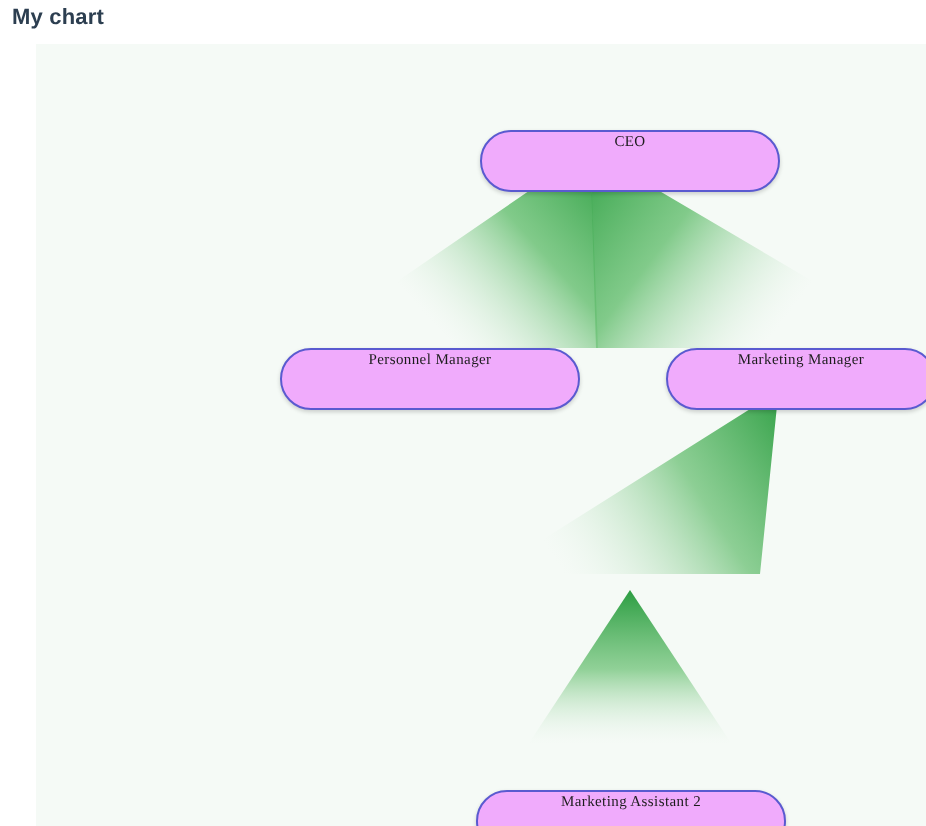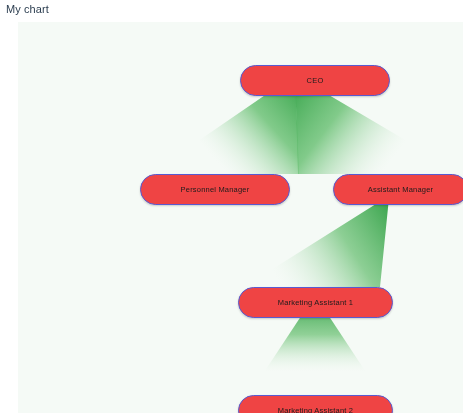--- a/index.html
+++ b/index.html
@@ -16,21 +16,21 @@
   #root {
     position: relative;
     width: 463px;
     height: 413px;
   }
   #chart-title {
     position: absolute;
     left: 6px;
     top: 3px;
     font-size: 11px;
-    font-weight: normal;
+    font-weight: bold;
     color: #2c3e50;
     letter-spacing: 0.1px;
     white-space: nowrap;
   }
   #chart-panel {
     position: absolute;
     left: 18px;
     top: 22px;
     width: 445px;
     height: 391px;
@@ -40,29 +40,28 @@
   #edge-layer {
     position: absolute;
     left: 0;
     top: 0;
     width: 445px;
     height: 391px;
   }
   .node {
     position: absolute;
     box-sizing: border-box;
-    background: #ef4444;
+    background: #f0abfc;
     border: 1.6px solid #5a5ad0;
     border-radius: 16px;
     display: flex;
-    align-items: center;
     justify-content: center;
     color: #1c1c1c;
     font-size: 7.5px;
-    font-family: Liberation Sans, sans-serif;
+    font-family: Liberation Serif, serif;
     letter-spacing: 0.2px;
     white-space: nowrap;
     box-shadow: 0 1px 2px rgba(0,0,0,0.18);
   }
 </style>
 </head>
 <body>
 
 <div id="root">
 
@@ -105,25 +104,22 @@
 
     <div class="node" style="left:222px; top:43px; width:150px; height:31px;">
       <span>CEO</span>
     </div>
 
     <div class="node" style="left:122px; top:152px; width:150px; height:31px;">
       <span>Personnel Manager</span>
     </div>
 
     <div class="node" style="left:315px; top:152px; width:135px; height:31px;">
-      <span>Assistant Manager</span>
+      <span>Marketing Manager</span>
     </div>
 
-    <div class="node" style="left:220px; top:265px; width:155px; height:31px;">
-      <span>Marketing Assistant 1</span>
-    </div>
 
     <div class="node" style="left:220px; top:373px; width:155px; height:31px;">
       <span>Marketing Assistant 2</span>
     </div>
 
   </div>
 </div>
 
 </body></html>

